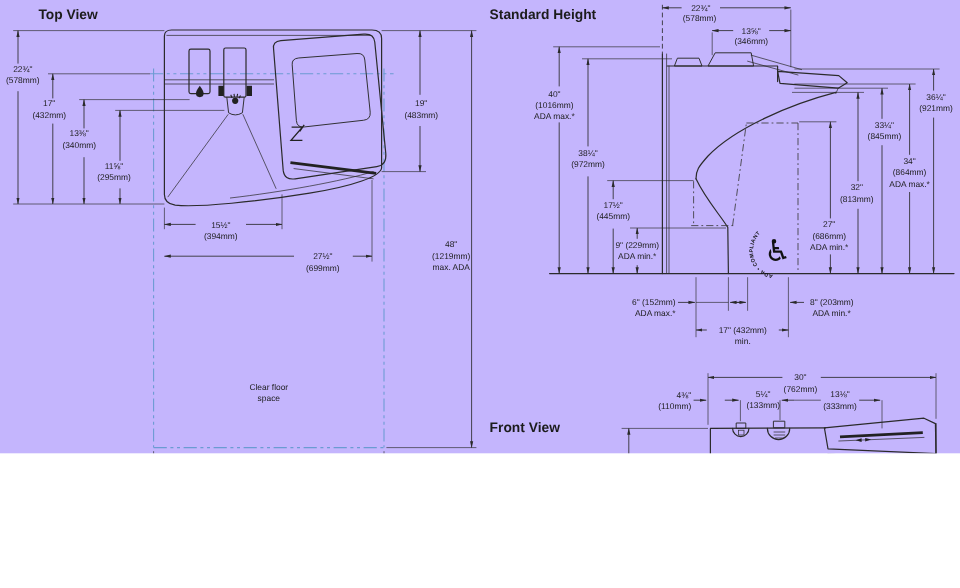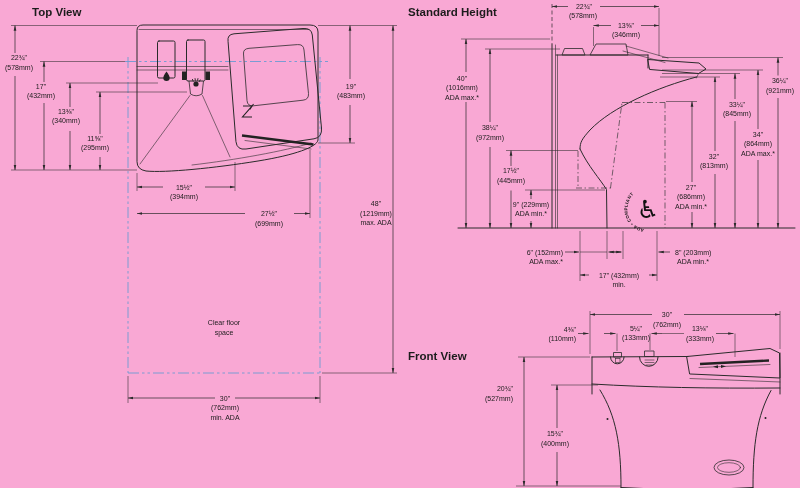--- a/index.html
+++ b/index.html
@@ -1,16 +1,16 @@
 <!DOCTYPE html>
 <html><head>
 <meta charset="utf-8">
 <style>
   html,body{margin:0;padding:0;background:#ffffff;}
-  .stage{position:relative;width:800px;height:488px;background:#f9a8d4;overflow:hidden;}
+  .stage{position:relative;width:800px;height:378px;background:#c4b5fd;overflow:hidden;}
   svg{display:block;}
   text{font-family:"Liberation Sans","DejaVu Sans",sans-serif;font-size:7px;fill:#1c1c1c;}
   .b{font-weight:bold;font-size:11.5px;}
   .m{text-anchor:middle;}
   .en{text-anchor:end;}
   .ring{font-size:4.4px;font-weight:bold;letter-spacing:.35px;fill:#111;}
   .wh{font-size:25px;text-anchor:middle;fill:#111;}
   .o{stroke:#2b2b2b;fill:none;stroke-width:1;stroke-linejoin:round;stroke-linecap:round;}
   .o8{stroke:#2b2b2b;fill:none;stroke-width:.8;stroke-linejoin:round;}
   .t{stroke:#2b2b2b;fill:none;stroke-width:.6;stroke-linecap:round;}

